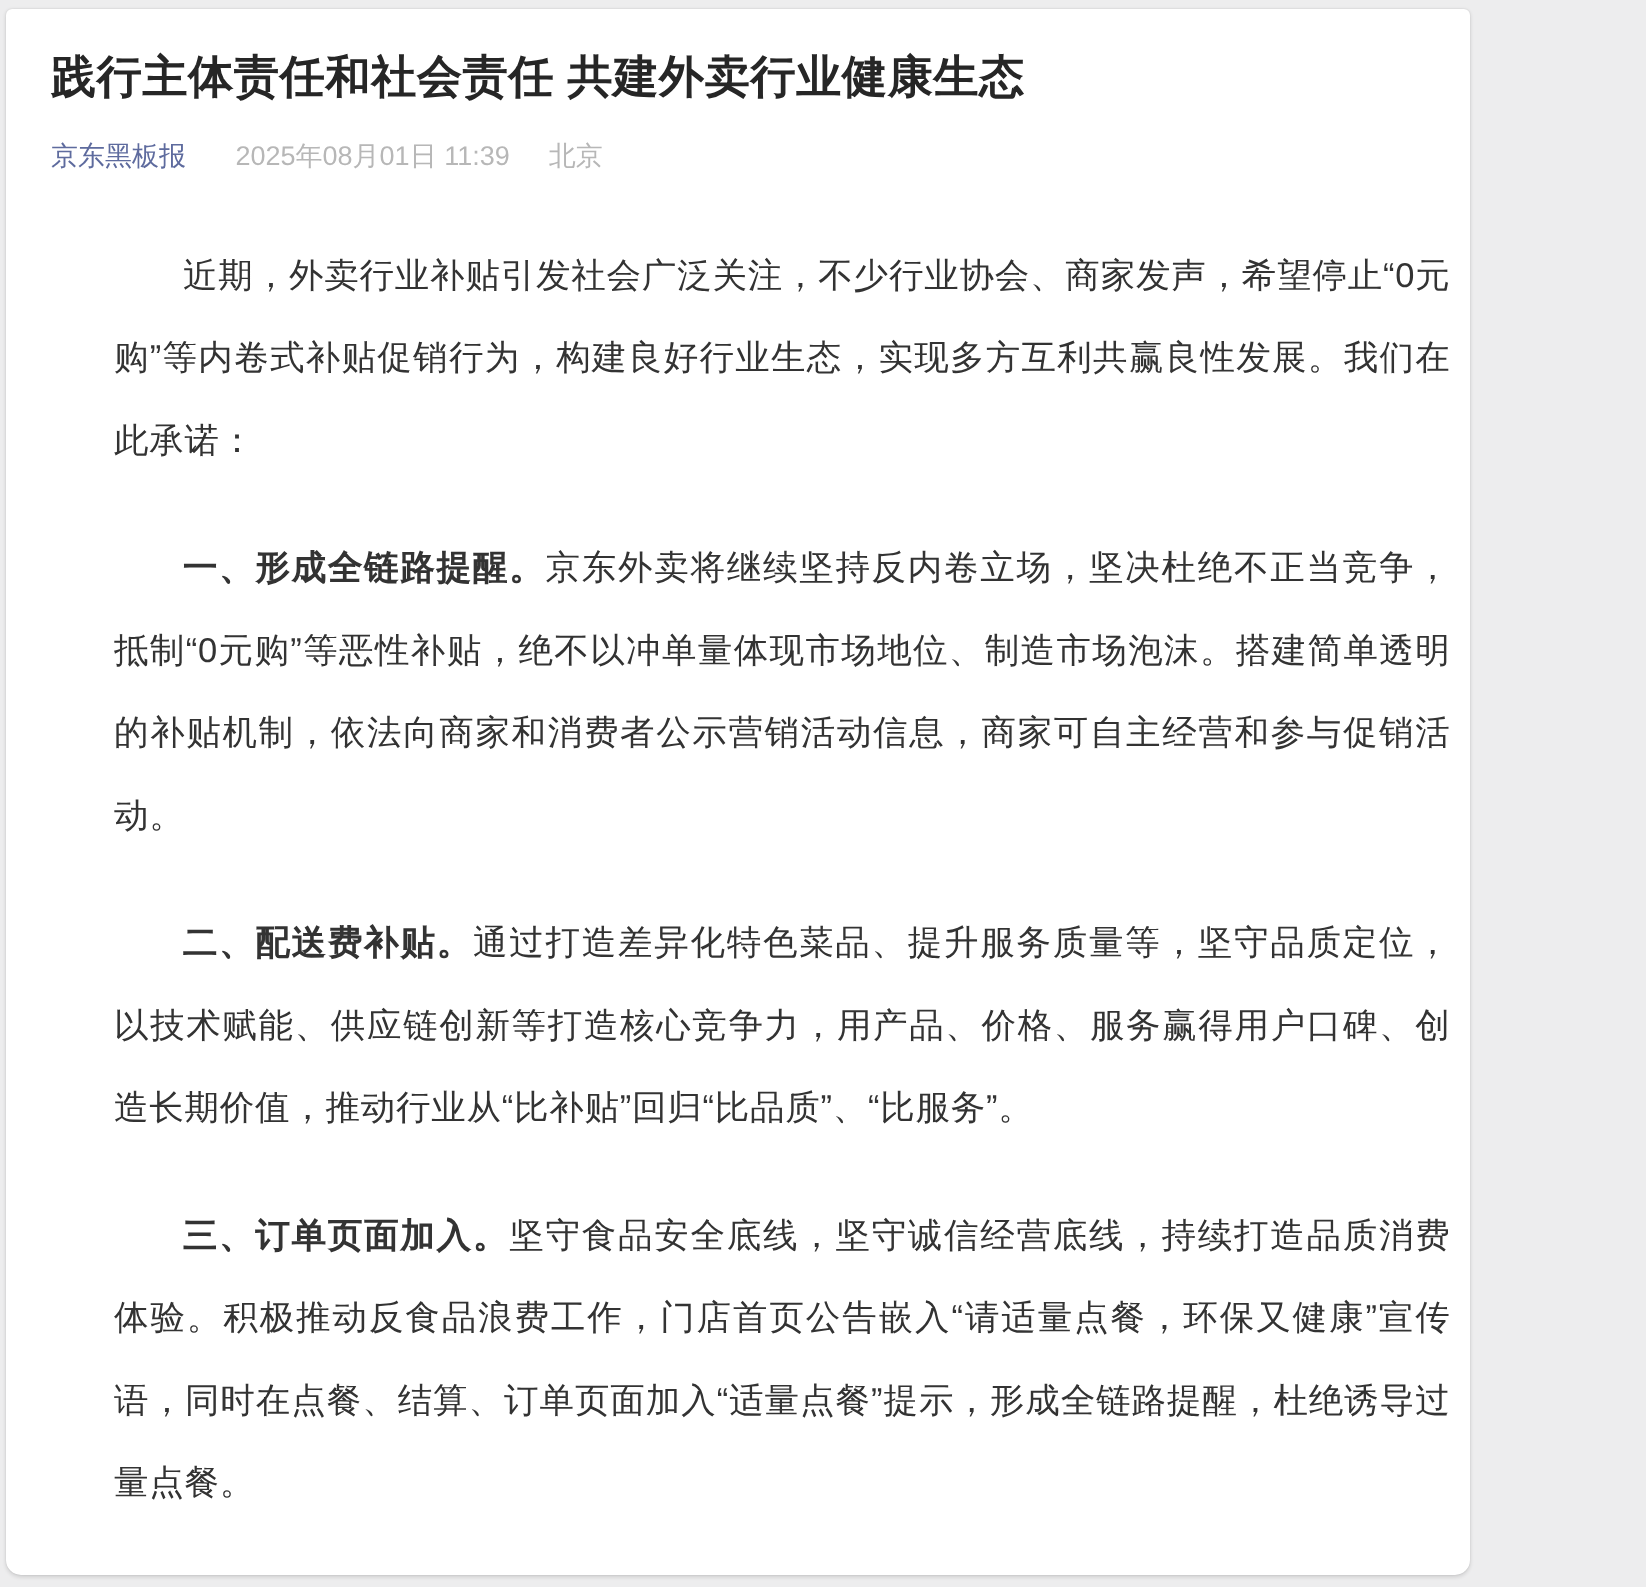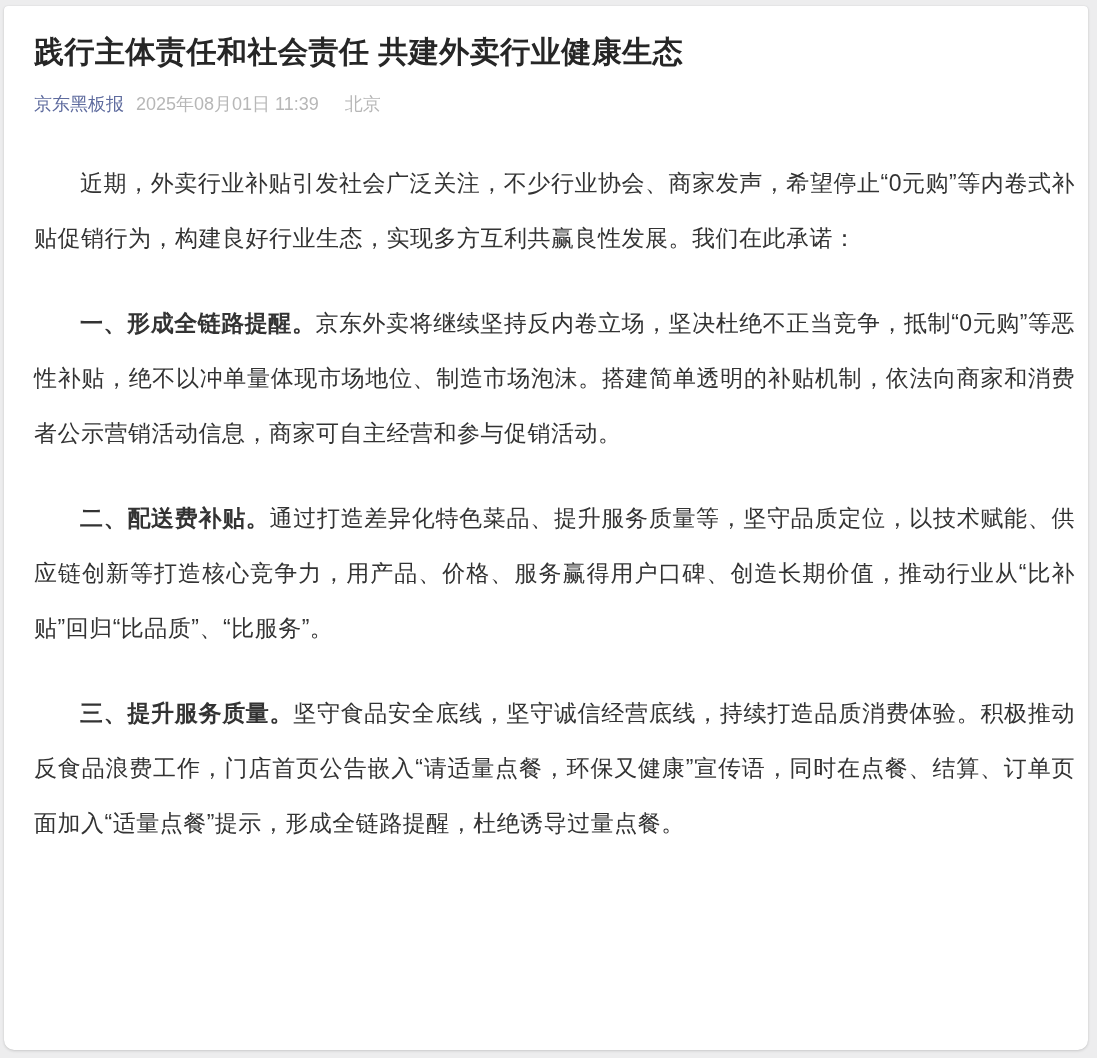--- a/index.html
+++ b/index.html
@@ -6,21 +6,21 @@
   body {
     width: 1097px; height: 1058px;
     background: var(--page-bg, #ededee);
     font-family: "Liberation Sans", "DejaVu Sans", sans-serif;
     position: relative;
     overflow: hidden;
   }
   .card {
     position: absolute;
     left: 4px; top: 6px;
-    width: 1084px; height: 1044px;
+    width: 976px; height: 1044px;
     box-sizing: border-box;
     background: var(--card-bg, #ffffff);
     border-radius: 4px 4px 10px 10px;
     box-shadow: 0 1px 3px rgba(0,0,0,0.14), 0 0 1px rgba(0,0,0,0.12);
     padding: 20px 13px 0 30px;
     overflow: hidden;
   }
   .title {
     margin: 6px 0 0 0;
     font-size: 30px;
@@ -34,23 +34,23 @@
     display: flex;
     align-items: flex-start;
     font-size: 18px;
   }
   .source {
     color: var(--source-link, #5e6b9e);
     text-decoration: none;
     cursor: pointer;
   }
   .meta { color: var(--meta-text, #b7b7b7); }
-  .byline .date { margin-left: 12px; }
+  .byline .date { margin-left: 33px; }
   .byline .location { margin-left: 26px; }
-  .body { margin-top: 40px; }
+  .body { margin-top: 40px; margin-left: 42px; }
   .para {
     font-size: 23px;
     line-height: 55px;
     color: var(--body-text, #333333);
     text-indent: 2em;
     text-align: justify;
     letter-spacing: 0.5px;
     margin: 0 0 30px 0;
   }
   .para b { font-weight: 700; }
@@ -64,15 +64,15 @@
   <div class="byline">
     <a class="source">京东黑板报</a>
     <span class="meta date">2025年08月01日 11:39</span>
     <span class="meta location">北京</span>
   </div>
 
   <div class="body">
       <p class="para"><b></b><span>近期，外卖行业补贴引发社会广泛关注，不少行业协会、商家发声，希望停止“0元购”等内卷式补贴促销行为，构建良好行业生态，实现多方互利共赢良性发展。我们在此承诺：</span></p>
       <p class="para"><b>一、形成全链路提醒。</b><span>京东外卖将继续坚持反内卷立场，坚决杜绝不正当竞争，抵制“0元购”等恶性补贴，绝不以冲单量体现市场地位、制造市场泡沫。搭建简单透明的补贴机制，依法向商家和消费者公示营销活动信息，商家可自主经营和参与促销活动。</span></p>
       <p class="para"><b>二、配送费补贴。</b><span>通过打造差异化特色菜品、提升服务质量等，坚守品质定位，以技术赋能、供应链创新等打造核心竞争力，用产品、价格、服务赢得用户口碑、创造长期价值，推动行业从“比补贴”回归“比品质”、“比服务”。</span></p>
-      <p class="para"><b>三、提升服务质量。</b><span>坚守食品安全底线，坚守诚信经营底线，持续打造品质消费体验。积极推动反食品浪费工作，门店首页公告嵌入“请适量点餐，环保又健康”宣传语，同时在点餐、结算、订单页面加入“适量点餐”提示，形成全链路提醒，杜绝诱导过量点餐。</span></p>
+      <p class="para"><b>三、订单页面加入。</b><span>坚守食品安全底线，坚守诚信经营底线，持续打造品质消费体验。积极推动反食品浪费工作，门店首页公告嵌入“请适量点餐，环保又健康”宣传语，同时在点餐、结算、订单页面加入“适量点餐”提示，形成全链路提醒，杜绝诱导过量点餐。</span></p>
     </div>
 </div>
 
 </body></html>

